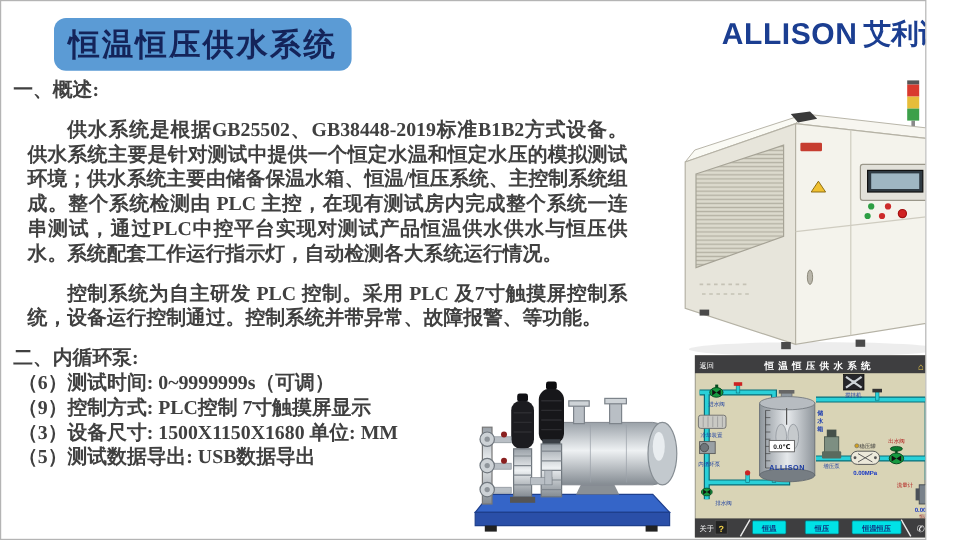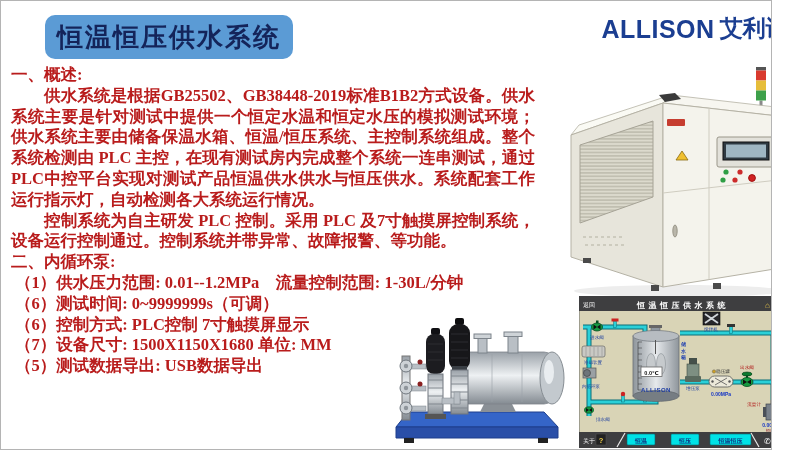--- a/index.html
+++ b/index.html
@@ -19,24 +19,24 @@
     position:absolute;left:596px;top:16px;width:200px;
     display:flex;align-items:flex-start;justify-content:flex-end;
     color:#1b3e91;font-family:"Liberation Sans","DejaVu Sans",sans-serif;
     white-space:nowrap;
   }
   .logo .en{font-size:25px;font-weight:800;letter-spacing:0.5px;line-height:1;}
   .logo .cn{font-size:23px;font-weight:800;margin-left:5px;line-height:1.05;font-family:Liberation Serif, serif;}
   .logo .reg{font-size:10px;font-weight:700;margin-left:1px;position:relative;top:-3px;}
   .body-text{
     position:absolute;left:10px;top:64px;width:524px;
-    font-size:16.5px;line-height:20.8px;font-weight:700;color:#b91c1c;
+    font-size:16.5px;line-height:20.8px;font-weight:700;color:#404040;
   }
   .body-text .heading{text-align:left;}
-  .body-text p{margin:0;text-indent:2em;text-align:justify;}
+  .body-text p{margin:12px;text-indent:2em;text-align:justify;}
   .param{white-space:nowrap;padding-left:4px;}
   .img-frame{position:absolute;}
   svg text{font-family:"Liberation Sans","DejaVu Sans",sans-serif;}
 </style>
 </head>
 <body>
 
 <div class="slide">
 
   <div class="title-badge">
@@ -47,24 +47,23 @@
     <span class="en">ALLISON</span>
     <span class="cn">艾利讯</span>
     <span class="reg">®</span>
   </div>
 
   <div class="body-text">
     <div class="heading">一、概述:</div>
     <p>供水系统是根据GB25502、GB38448-2019标准B1B2方式设备。供水系统主要是针对测试中提供一个恒定水温和恒定水压的模拟测试环境；供水系统主要由储备保温水箱、恒温/恒压系统、主控制系统组成。整个系统检测由 PLC 主控，在现有测试房内完成整个系统一连串测试，通过PLC中控平台实现对测试产品恒温供水供水与恒压供水。系统配套工作运行指示灯，自动检测各大系统运行情况。</p>
     <p>控制系统为自主研发 PLC 控制。采用 PLC 及7寸触摸屏控制系统，设备运行控制通过。控制系统并带异常、故障报警、等功能。</p>
     <div class="heading">二、内循环泵:</div>
-    <div class="param">（1）供水压力范围: 0.01--1.2MPa　流量控制范围: 1-30L/分钟</div>
     <div class="param">（6）测试时间:  0~9999999s（可调）</div>
-    <div class="param">（6）控制方式: PLC控制 7寸触摸屏显示</div>
-    <div class="param">（7）设备尺寸: 1500X1150X1680 单位: MM</div>
+    <div class="param">（9）控制方式: PLC控制 7寸触摸屏显示</div>
+    <div class="param">（3）设备尺寸: 1500X1150X1680 单位: MM</div>
     <div class="param">（5）测试数据导出: USB数据导出</div>
   </div>
 
   <svg class="img-frame" style="left:562px;top:58px" width="236" height="240" viewBox="0 0 236 240">
     <defs>
       <pattern id="grillePat" width="4" height="3.4" patternUnits="userSpaceOnUse">
         <rect width="4" height="3.4" fill="#dcdacd"></rect>
         <path d="M0,1.7 H4" stroke="#b3b0a2" stroke-width="1.1"></path>
       </pattern>
     </defs>

